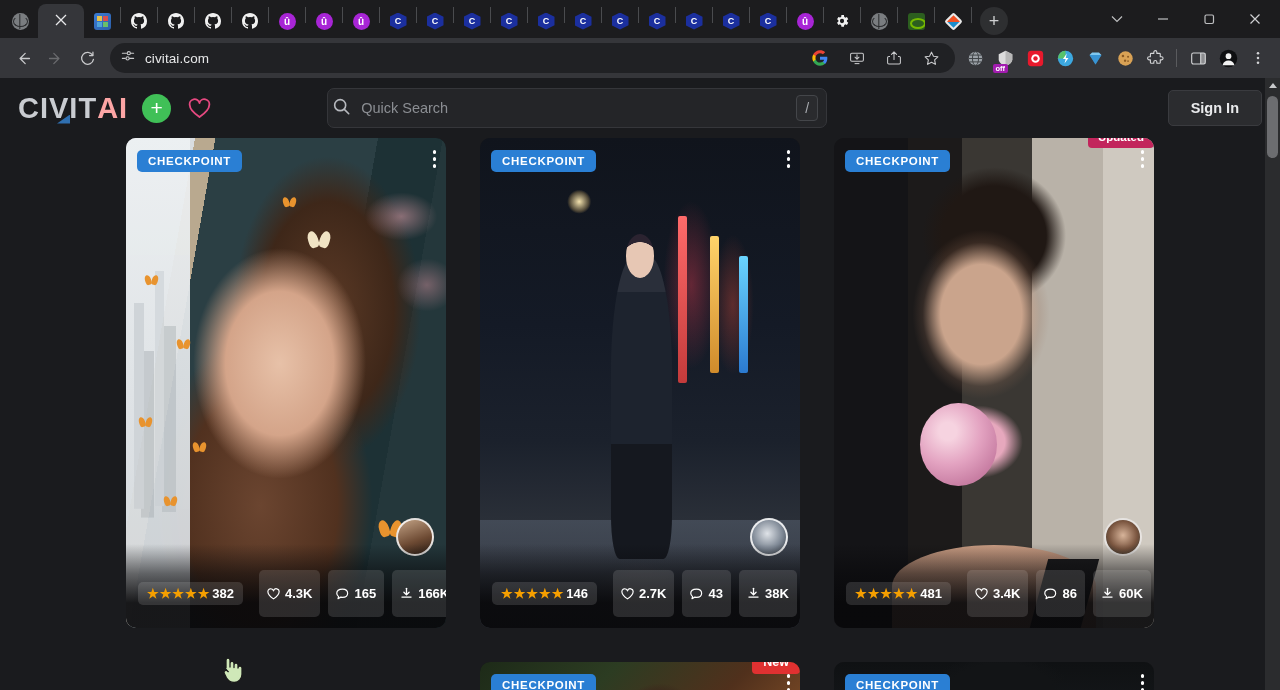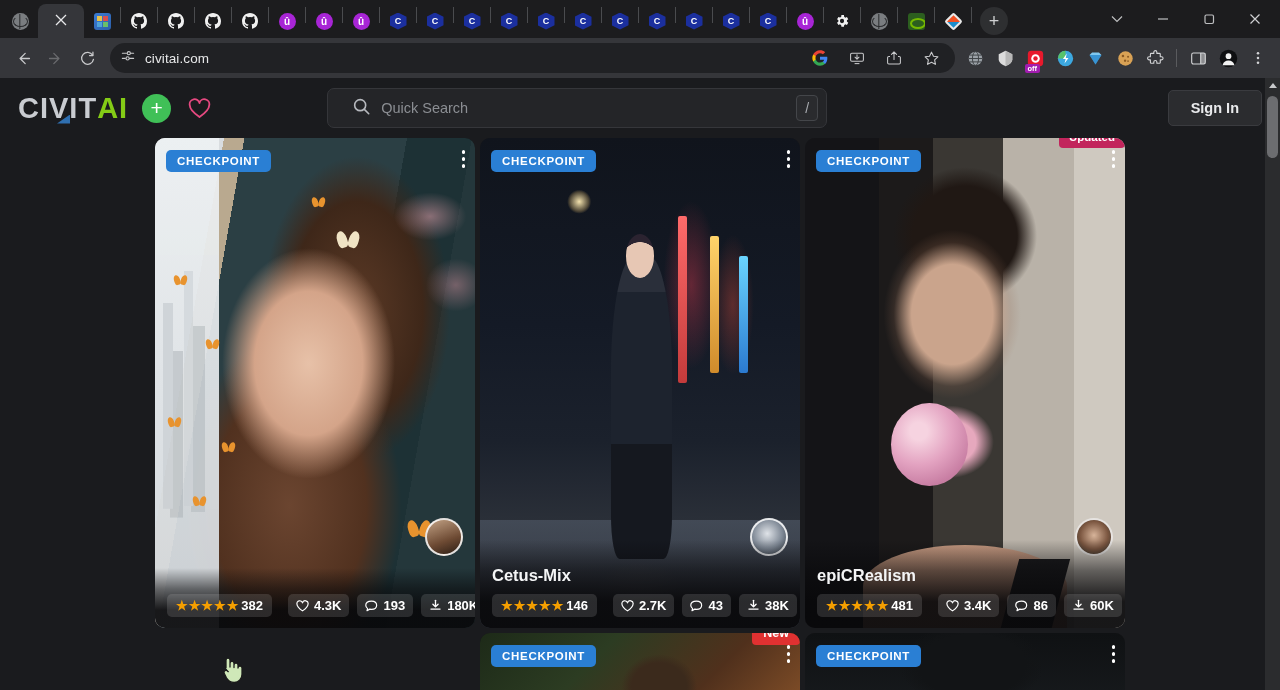--- a/index.html
+++ b/index.html
@@ -83,50 +83,50 @@
   .page {
     position: absolute; left:0; top:78px; width:1280px; height:612px;
     background: #1a1b1e; overflow:hidden;
   }
   .site-header {
     height: 60px; background:#1a1b1e; display:flex; align-items:center;
     padding: 0 18px; gap: 14px; position:relative; z-index:5;
   }
   .logo { display:flex; align-items:flex-end; gap:0; font-weight:800; font-size:29px; letter-spacing:1px; line-height:1;}
   .logo .civit { color:#c9ccd1; }
-  .logo .ai { color:#84cc16; }
+  .logo .ai { color:#fca5a5; }
   .logo-wrap{ position:relative; }
   .logo-wrap::after{ content:""; position:absolute; left:39px; bottom:-1px; width:13px;height:9px;
     background:#2f6fb0; clip-path: polygon(100% 0, 100% 100%, 0 100%); }
   .plus-btn {
     width:29px;height:29px;border-radius:50%;background:#40c057;
     display:flex;align-items:center;justify-content:center;color:#fff;font-size:21px;font-weight:400; line-height:0;
     flex:none;
   }
   .heart-btn { width:28px;height:28px;display:flex;align-items:center;justify-content:center;flex:none;}
   .searchbar {
     width: 500px; height: 40px; background:#242528; border:1px solid #35363a;
-    border-radius:7px; display:flex;align-items:center; gap:10px; padding:0 8px 0 24px;
+    border-radius:7px; display:flex;align-items:center; gap:10px; padding:0 8px 0 4px;
     margin-left: 100px;
   }
   .search-ph { color:#8b8e93; font-size:14.5px; flex:1; }
   .slash-key {
     width:22px;height:26px;border:1px solid #44464a;border-radius:4px;background:#2a2b2e;
     display:flex;align-items:center;justify-content:center;color:#a9acb1;font-size:14px;
   }
   .signin {
     margin-left:auto; background:#2b2c2f; border:1px solid #3a3b3f; color:#e9eaec;
     font-size:14.5px; font-weight:700; padding:9px 22px; border-radius:5px;
   }
 
   
   .grid {
     position:absolute; left:0; top:60px; width:1280px; height:552px;
     padding: 0 150px; display:grid; grid-template-columns: repeat(3, 320px);
-    gap: 5px; justify-content:center; align-content:start;
+    gap: 34px; justify-content:center; align-content:start;
   }
   .card {
     width:320px; border-radius:10px; overflow:hidden; position:relative;
     background:#141517; height:490px;
   }
   .card.row2 { height: 180px; }
   .card-img { position:absolute; inset:0; }
   .card-top { position:absolute; left:11px; top:12px; z-index:3; }
   .badge {
     background:#1f6fc4; color:#fff; font-size:11.5px; font-weight:800; letter-spacing:.7px;
@@ -148,21 +148,21 @@
     border:2px solid rgba(255,255,255,.85); overflow:hidden; z-index:3;
   }
   .card-foot {
     position:absolute; left:0; right:0; bottom:0; z-index:3;
     padding: 26px 12px 11px;
     background: linear-gradient(to top, rgba(8,8,10,.92) 30%, rgba(8,8,10,.55) 65%, rgba(8,8,10,0));
   }
   .card-title { color:#f4f5f6; font-size:16.5px; font-weight:700; margin-bottom:9px; }
   .stats { display:flex; align-items:center; gap:8px; }
   .chip {
-    background: rgba(255,255,255,.13); border-radius:5px; padding:4px 8px;
+    background: rgba(255,255,255,.13); border-radius:5px; padding:16px 8px;
     display:flex; align-items:center; gap:5px; color:#fff; font-size:13px; font-weight:700;
   }
   .chip.rating{ gap:3px; padding:4px 9px; }
   .stars { display:flex; gap:1px; }
   .star { color:#f59f00; font-size:13px; line-height:1; }
   .chip .ico { display:flex;align-items:center; }
   .spacer { flex:1; }
 
   
   .vscroll { position:absolute; right:0; top:78px; width:15px; height:612px; background:#2b2c2e; z-index:50;}
@@ -476,21 +476,21 @@
           <circle cx="10" cy="10" r="8" fill="#9aa0a6"></circle>
           <ellipse cx="10" cy="10" rx="3.6" ry="8" fill="none" stroke="#3c4043" stroke-width="1.1"></ellipse>
           <path d="M2 10h16 M3.2 6h13.6 M3.2 14h13.6" stroke="#3c4043" stroke-width="1.1"></path>
         </svg>
     </span>
     <span class="tb-icon" style="position:relative">
       <svg width="17" height="17" viewBox="0 0 20 20">
           <path d="M10 1 L18 5 v6 c0 4-4 6.5-8 8 -4-1.5-8-4-8-8 V5z" fill="#dcdcdc"></path>
           <path d="M10 1 L18 5 v6 c0 4-4 6.5-8 8z" fill="#b8b8b8"></path>
         </svg>
-      <span style="position:absolute;left:2px;bottom:-1px;background:#a21caf;color:#fff;font-size:7.5px;font-weight:700;padding:1px 2.5px;border-radius:2px;line-height:1;margin-left:32px;">off</span>
+      <span style="position:absolute;left:2px;bottom:-1px;background:#a21caf;color:#fff;font-size:7.5px;font-weight:700;padding:1px 2.5px;border-radius:2px;line-height:1;">off</span>
     </span>
     <span class="tb-icon">
       <svg width="17" height="17" viewBox="0 0 20 20">
           <rect x="1" y="1" width="18" height="18" rx="4" fill="#e8192c"></rect>
           <circle cx="10" cy="10" r="5" fill="#fff"></circle>
           <circle cx="10" cy="10" r="2.6" fill="#e8192c"></circle>
         </svg>
     </span>
     <span class="tb-icon">
       <svg width="17" height="17" viewBox="0 0 20 20">
@@ -615,31 +615,31 @@
                   </svg>
                 </span>
               <span>4.3K</span>
             </span>
             <span class="chip">
               <span class="ico">
                   <svg width="13" height="12" viewBox="0 0 22 20" fill="none" stroke="#fff" stroke-width="2">
                     <path d="M11 1.6c5.2 0 8.7 3 8.7 7s-3.5 7-8.7 7c-1 0-2-.1-2.9-.3L3.4 18l1-3.6C2.6 13 1.3 11 1.3 8.6c0-4 3.5-7 9.7-7z" stroke-linejoin="round"></path>
                   </svg>
                 </span>
-              <span>193</span>
+              <span>165</span>
             </span>
             <span class="chip">
               <span class="ico">
                   <svg width="13" height="13" viewBox="0 0 20 20" fill="none" stroke="#fff" stroke-width="2" stroke-linecap="round" stroke-linejoin="round">
                     <path d="M10 2 V11"></path>
                     <path d="M6 8 L10 12 L14 8"></path>
                     <path d="M3 15.5 H17"></path>
                   </svg>
                 </span>
-              <span>180K</span>
+              <span>166K</span>
             </span>
           </div>
         </div>
       </div>
 
       <div class="card">
         <div class="card-img art2">
           <div class="neon" style="left:62%;top:16%;height:34%;background:linear-gradient(#ff6a6a,#c43b3b);"></div>
           <div class="neon" style="left:72%;top:20%;height:28%;background:linear-gradient(#ffd36a,#d08b2b);"></div>
           <div class="neon" style="left:81%;top:24%;height:24%;background:linear-gradient(#6ad4ff,#2b7ad0);"></div>
@@ -650,21 +650,20 @@
         <div class="card-top">
           <span class="badge soft">CHECKPOINT</span>
         </div>
         <div class="kebab">
             <i></i>
             <i></i>
             <i></i>
           </div>
         <div class="avatar" style="background:radial-gradient(circle at 45% 40%,#dfe3e8,#7d8794 55%,#2a3038);"></div>
         <div class="card-foot">
-          <div class="card-title">Cetus-Mix</div>
           <div class="stats">
             <span class="chip rating">
               <span class="stars">
                 <span class="star">★</span>
                 <span class="star">★</span>
                 <span class="star">★</span>
                 <span class="star">★</span>
                 <span class="star">★</span>
               </span>
               <span>146</span>
@@ -710,21 +709,20 @@
           <span class="badge soft">CHECKPOINT</span>
         </div>
         <div class="badge-updated">Updated</div>
         <div class="kebab">
             <i></i>
             <i></i>
             <i></i>
           </div>
         <div class="avatar" style="background:radial-gradient(circle at 50% 45%,#d7b49a,#7b5640 55%,#242b26);"></div>
         <div class="card-foot">
-          <div class="card-title">epiCRealism</div>
           <div class="stats">
             <span class="chip rating">
               <span class="stars">
                 <span class="star">★</span>
                 <span class="star">★</span>
                 <span class="star">★</span>
                 <span class="star">★</span>
                 <span class="star">★</span>
               </span>
               <span>481</span>

